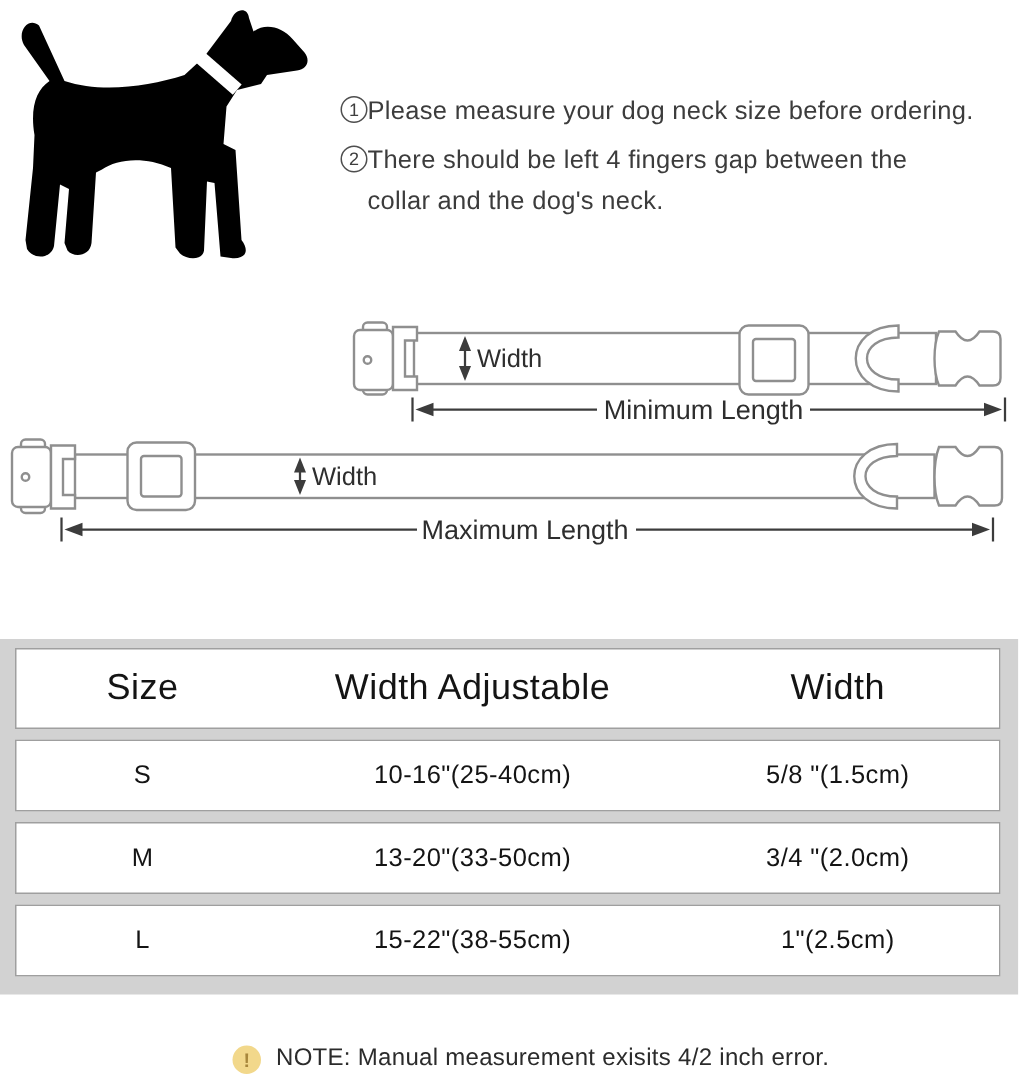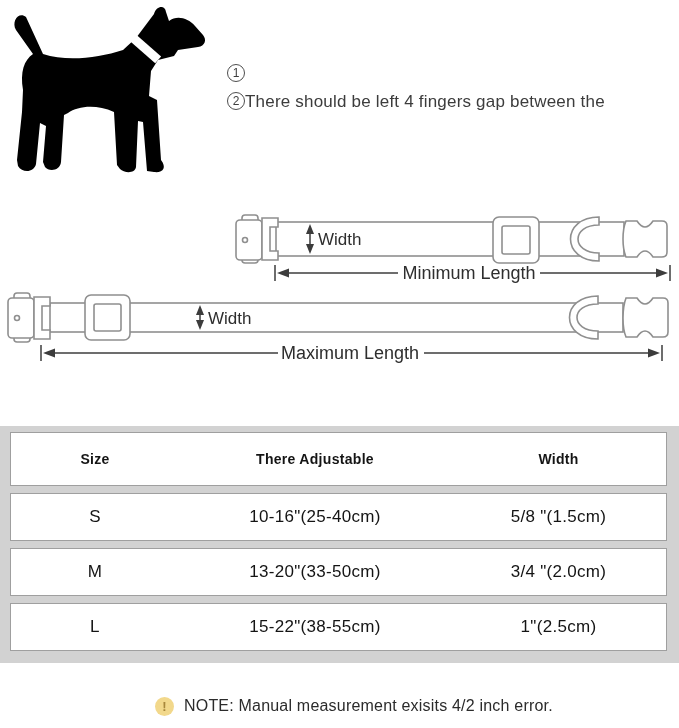--- a/index.html
+++ b/index.html
@@ -20,21 +20,21 @@
   }
   .instr-text{font-size:17px;line-height:27px;color:#3c3c3c;letter-spacing:0.2px;}
 
   
   .size-table{left:0;top:426px;width:679px;height:237px;background:#d2d2d2;}
   .trow{
     position:absolute;left:10px;width:657px;background:#ffffff;border:1px solid #9f9f9f;
     box-sizing:border-box;display:grid;grid-template-columns:168px 272px auto;align-items:center;
   }
   .trow .cell{text-align:center;font-size:17px;color:#141414;letter-spacing:0.3px;}
-  .trow.head .cell{font-size:14px;font-weight:bold;}
+  .trow.head .cell{font-size:24px;}
   .row-head{top:6px;height:54px;}
   .row-s{top:67px;height:48px;}
   .row-m{top:122px;height:48px;}
   .row-l{top:177px;height:48px;}
 
   
   .note{left:155px;top:695px;display:flex;align-items:center;gap:10px;height:22px;}
   .note-icon{
     flex:none;width:19px;height:19px;border-radius:50%;background:#f2d88b;color:#a8873c;
     display:flex;align-items:center;justify-content:center;font-size:13px;font-weight:bold;
@@ -60,25 +60,27 @@
       C96,102 78,104 68,111 L64,113
       L61,160 C60,169 49,170 45,165 L43,160 L46,124
       L40,121 L36,162 C34,171 22,171 18,164 L17,158 L22,110 L23,88
       C20,70 24,58 33,52 Z"></path>
     <rect x="141" y="30" width="9" height="34" fill="#ffffff" transform="rotate(-49 145 47)"></rect>
   </svg>
 
   <div class="abs instructions">
     <div class="instr-item">
       <span class="circ-num">1</span>
+      <div class="instr-text">Please measure your dog neck size before ordering.</div>
     </div>
     <div class="instr-item">
       <span class="circ-num">2</span>
       <div class="instr-text">
         <div>There should be left 4 fingers gap between the</div>
+        <div>collar and the dog's neck.</div>
       </div>
     </div>
   </div>
 
   <svg class="abs" style="left:228px;top:193px" width="451" height="100" viewBox="0 0 451 100">
     <g stroke="#8f8f8f" stroke-width="1.6" fill="#ffffff">
 
       <rect x="48" y="29" width="348" height="34"></rect>
 
       <g>
@@ -156,21 +158,21 @@
       <line x1="424" y1="70" x2="650" y2="70"></line>
       <polygon points="43,70 55,65.5 55,74.5" fill="#3c3c3c" stroke="none"></polygon>
       <polygon points="660,70 648,65.5 648,74.5" fill="#3c3c3c" stroke="none"></polygon>
     </g>
     <text x="350" y="70" font-size="18" fill="#2e2e2e" text-anchor="middle" dominant-baseline="central">Maximum Length</text>
   </svg>
 
   <div class="abs size-table">
     <div class="trow head row-head">
       <div class="cell">Size</div>
-      <div class="cell">There Adjustable</div>
+      <div class="cell">Width Adjustable</div>
       <div class="cell">Width</div>
     </div>
     <div class="trow row-s">
       <div class="cell">S</div>
       <div class="cell">10-16"(25-40cm)</div>
       <div class="cell">5/8 "(1.5cm)</div>
     </div>
     <div class="trow row-m">
       <div class="cell">M</div>
       <div class="cell">13-20"(33-50cm)</div>

